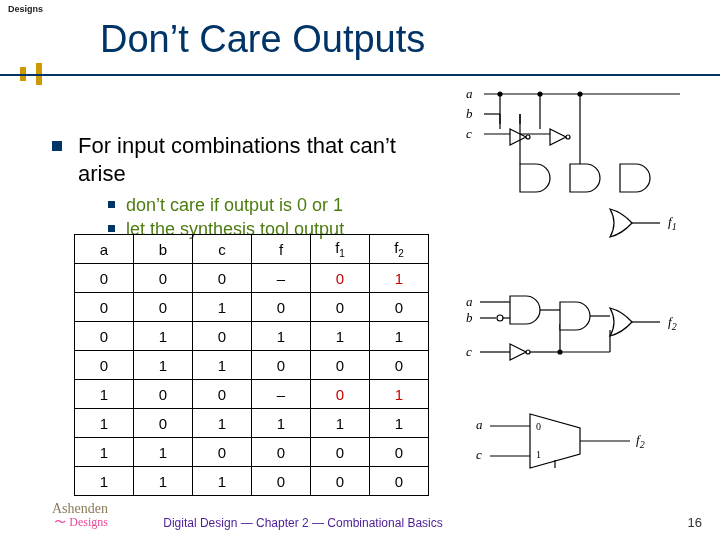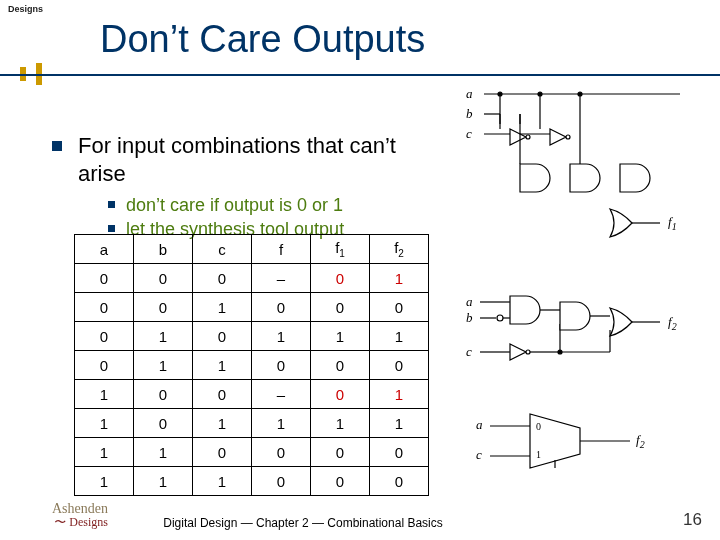--- a/index.html
+++ b/index.html
@@ -150,42 +150,42 @@
     font-style: italic;
     font-size: 13px;
   }
   .footer-text {
     position: absolute;
     left: 0;
     bottom: 10px;
     width: 606px;
     text-align: center;
     font-size: 12px;
-    color: #000000;
+    color: #4c1d95;
   }
   .pagenum {
     position: absolute;
     right: 18px;
     bottom: 10px;
-    font-size: 17px;
+    font-size: 13px;
     color: #333;
   }
   .logo {
     position: absolute;
     left: 16px;
     bottom: 12px;
     font-family: cursive;
     font-size: 14px;
     color: #8a7a5a;
     line-height: 1;
     margin-left: 36px;
   }
   .logo .sw {
     font-size: 12px;
-    color: #7f1d1d;
+    color: #ec4899;
   }
 </style>
 </head>
 <body>
 
 <div class="slide">
 
   <div class="header-label">Designs</div>
 
   <div class="title-wrap">

